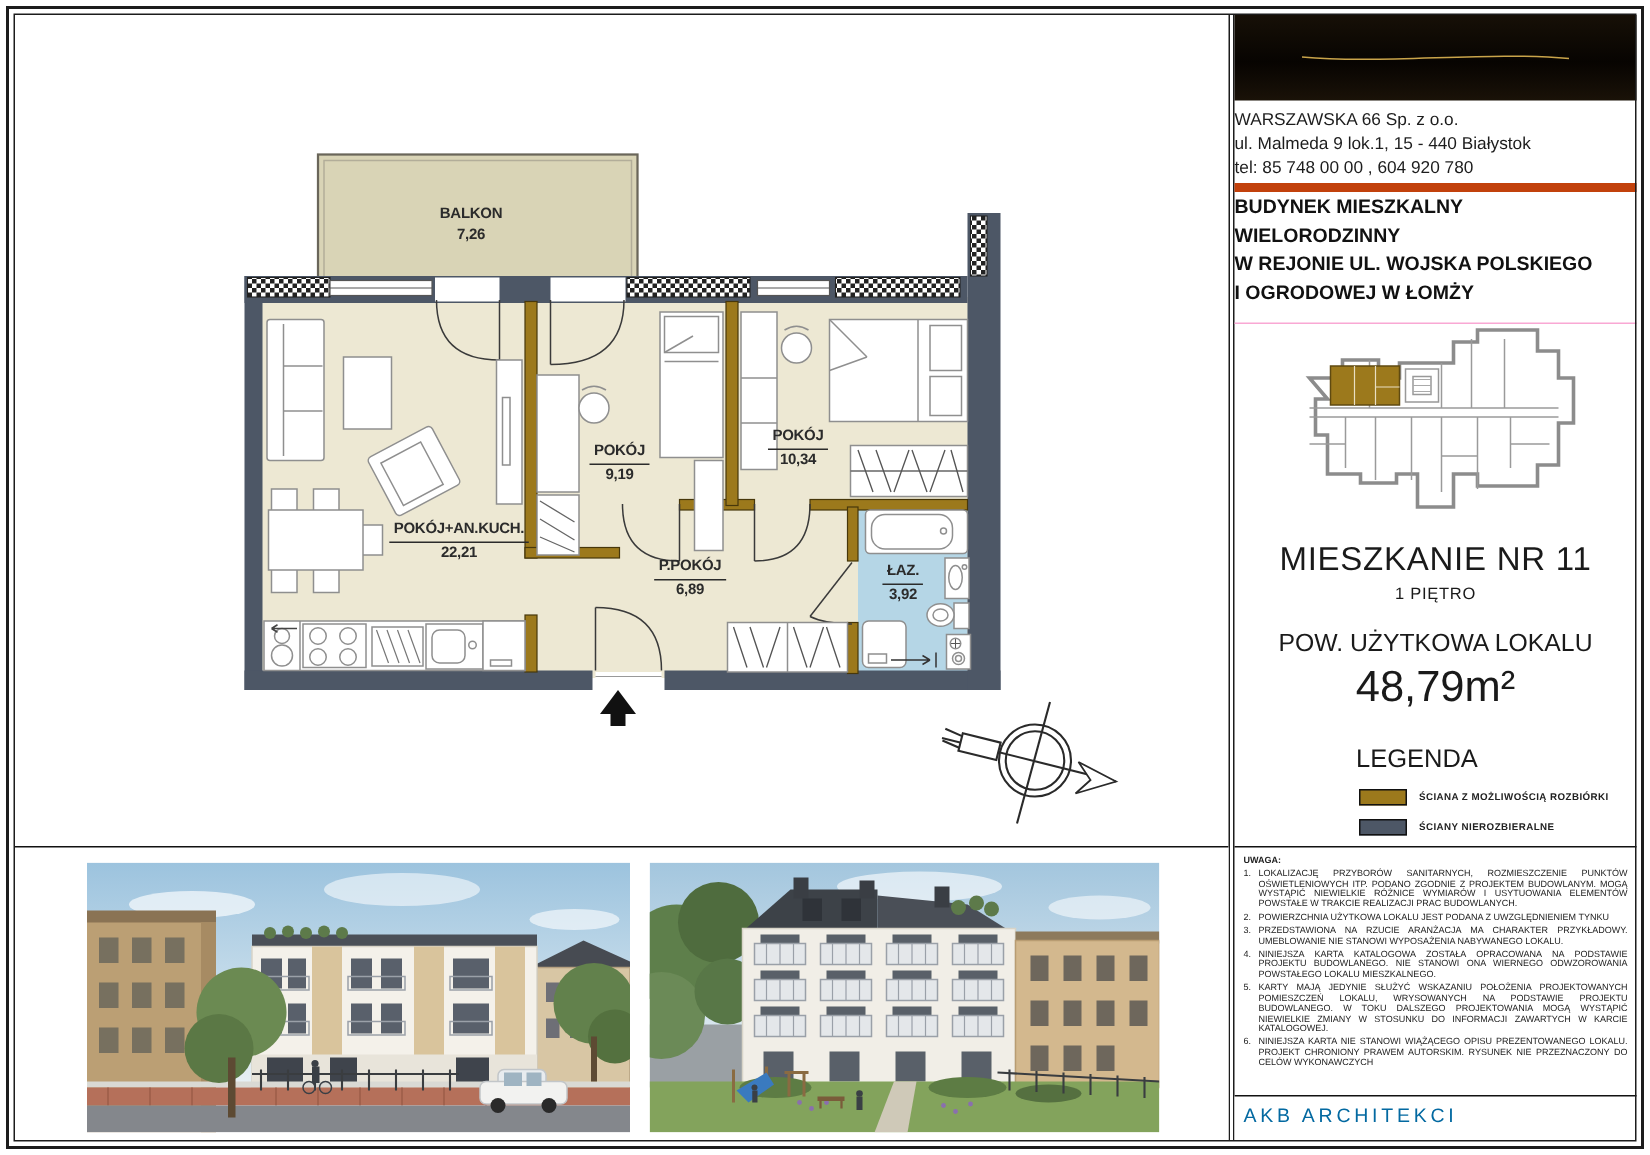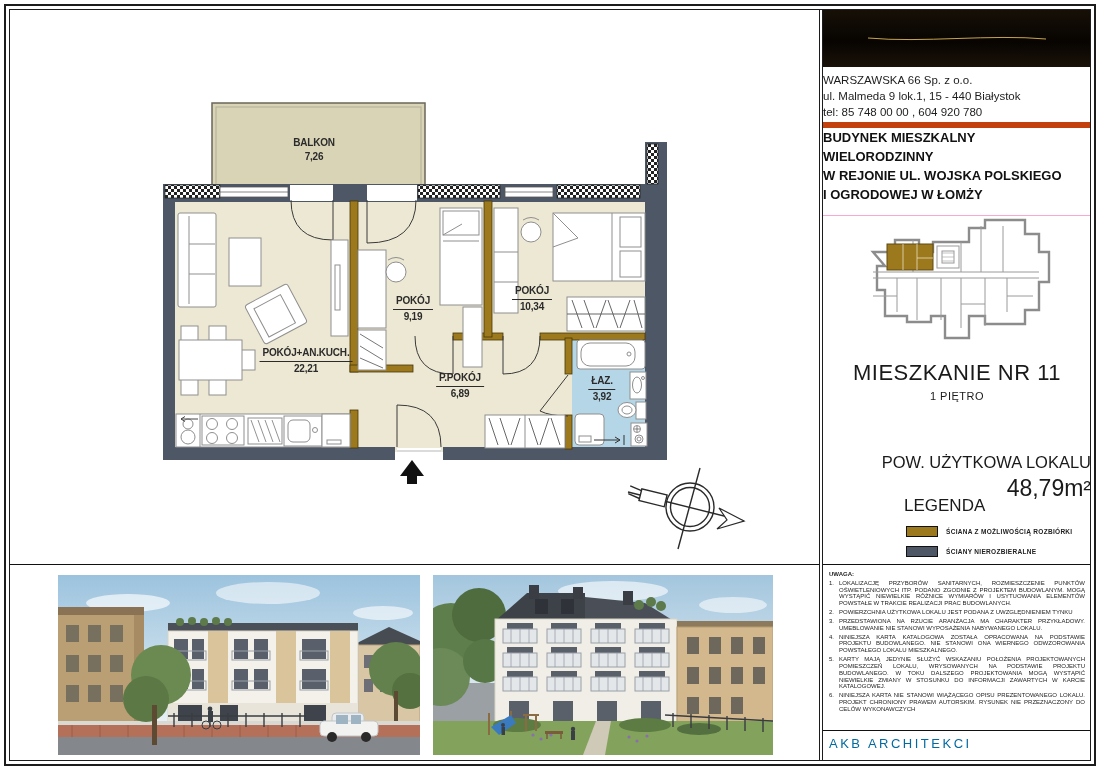--- a/index.html
+++ b/index.html
@@ -27,23 +27,23 @@
   .logo-text {font-family:"DejaVu Serif", serif; font-style:italic; font-size:28px;
               color:#c9a44a; line-height:1; letter-spacing:1px;}
   .addr {top:57px; height:50px; border-bottom:6px solid #c2410c; 
          font-size:11.5px; color:#1d1d1d; padding-top:5px; line-height:1.4;}
   .proj {top:108px; height:86px; border-bottom:1px solid #f9a8d4; text-align:left;
          font-weight:bold; font-size:13px; color:#111; padding-top:11px; line-height:1.45;}
   .keyplan {top:196px; height:150px; display:flex; align-items:center; justify-content:center;}
   .mieszk {top:350px; text-align:center;}
   .mieszk-name {font-size:22px; color:#1a1a1a; letter-spacing:0.5px;}
   .mieszk-floor {font-size:11px; color:#1a1a1a; margin-top:4px; letter-spacing:0.5px;}
-  .pow {top:410px; text-align:right;margin-top:33px;}
+  .pow {top:410px; text-align:center;}
   .pow-label {font-size:16.5px; color:#1a1a1a;}
-  .pow-value {font-size:23px; color:#1a1a1a; margin-top:3px;}
+  .pow-value {font-size:29px; color:#1a1a1a; margin-top:3px;}
   .legenda {top:486px; left:84px;}
   .legenda-title {font-size:17px; color:#1a1a1a; margin-bottom:10px;}
   .leg-row {display:flex; align-items:center; margin:0 0 9px 2px;}
   .leg-swatch {width:30px; height:9px; border:1px solid #111; margin-right:8px; flex:none;}
   .leg-label {font-size:6.5px; font-weight:bold; color:#222; letter-spacing:0.3px; white-space:nowrap;}
   .uwaga {top:554px; bottom:25px; border-top:1.5px solid #111; padding:6px 6px 0 6px;
           font-size:6px; line-height:1.14; color:#222; overflow:hidden;}
   .uwaga-title {font-weight:bold; margin-bottom:2px;}
   .note {display:flex; margin-bottom:2px;}
   .note-num {width:10px; flex:none;}

